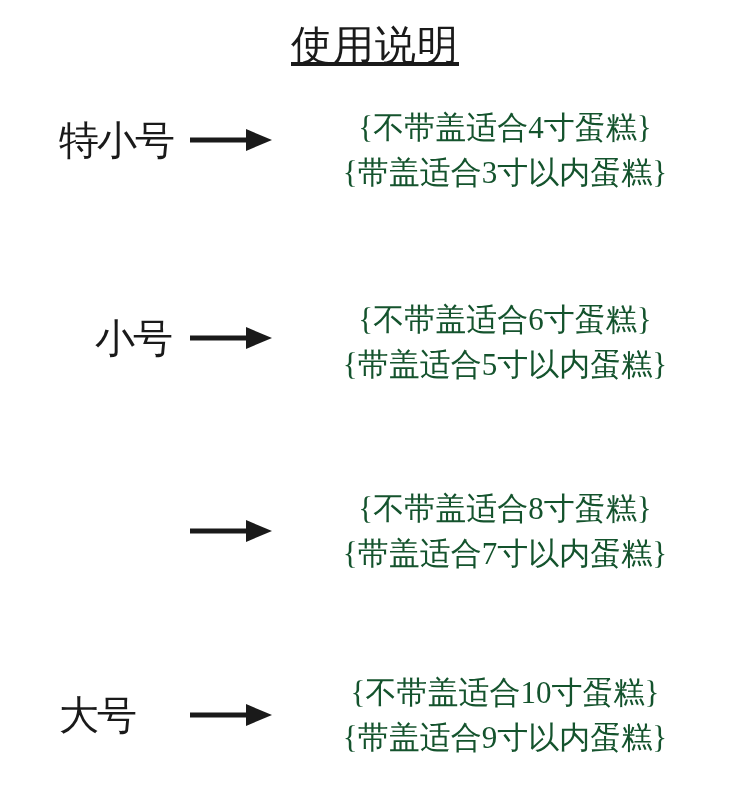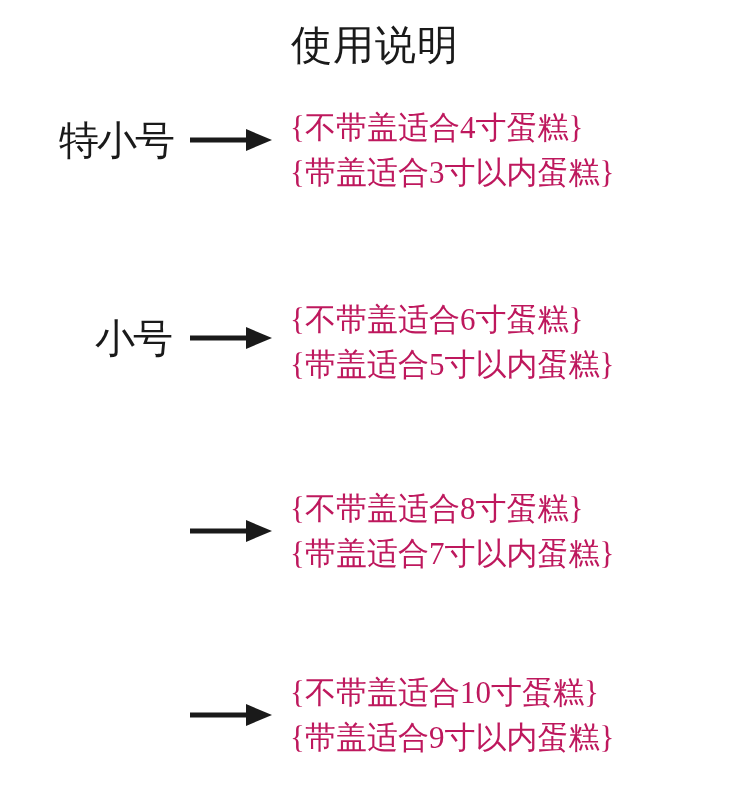--- a/index.html
+++ b/index.html
@@ -16,20 +16,21 @@
     top: 18px;
     left: 0;
     width: 100%;
     margin: 0;
     text-align: center;
     font-family: "Liberation Sans", sans-serif;
     font-weight: 400;
     font-size: 41px;
     letter-spacing: 1px;
     color: #1a1a1a;
+    text-decoration: underline;
   }
   .row {
     position: absolute;
     left: 0;
     width: 100%;
     height: 120px;
   }
   .row-1 { top: 90px; }
   .row-2 { top: 282px; }
   .row-3 { top: 471px; }
@@ -57,26 +58,26 @@
   .row-1 .size-label { transform: translateY(calc(-50% - 10px)); }
   .row-1 .arrow      { transform: translateY(calc(-50% - 10px)); }
   .row-2 .size-label { transform: translateY(calc(-50% - 4px)); margin-left: 36px; }
   .row-2 .arrow      { transform: translateY(calc(-50% - 4px)); }
   .desc {
     position: absolute;
     left: 290px;
     width: 430px;
     top: 50%;
     transform: translateY(-50%);
-    text-align: left;
+    text-align: center;
     font-family: "Liberation Serif", "DejaVu Serif", serif;
     font-size: 31px;
     line-height: 45px;
     white-space: nowrap;
-    color: #be185d;
+    color: #14532d;
   }
 </style>
 </head>
 <body>
 
 <div class="canvas">
 
   <h1 class="title">使用说明</h1>
 
   <div class="row row-1">
@@ -108,20 +109,21 @@
       <rect x="0" y="9.5" width="60" height="5" fill="#1a1a1a"></rect>
       <polygon points="56,1 82,12 56,23" fill="#1a1a1a"></polygon>
     </svg>
     <div class="desc">
       <div>{不带盖适合8寸蛋糕}</div>
       <div>{带盖适合7寸以内蛋糕}</div>
     </div>
   </div>
 
   <div class="row row-4">
+    <div class="size-label">大号</div>
     <svg class="arrow" viewBox="0 0 82 24" aria-hidden="true">
       <rect x="0" y="9.5" width="60" height="5" fill="#1a1a1a"></rect>
       <polygon points="56,1 82,12 56,23" fill="#1a1a1a"></polygon>
     </svg>
     <div class="desc">
       <div>{不带盖适合10寸蛋糕}</div>
       <div>{带盖适合9寸以内蛋糕}</div>
     </div>
   </div>
 

